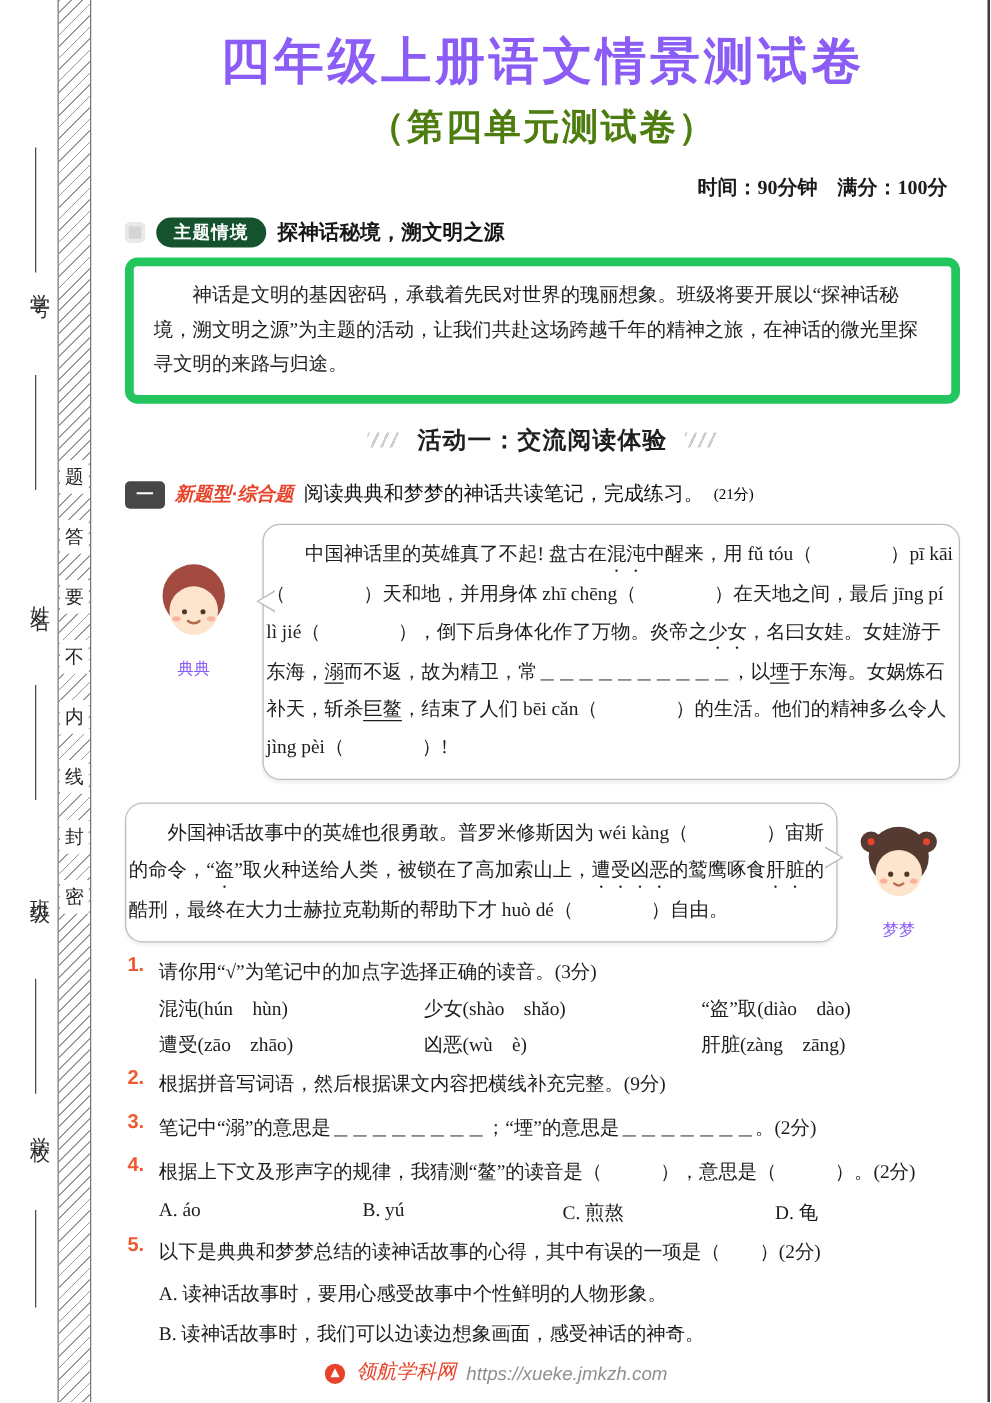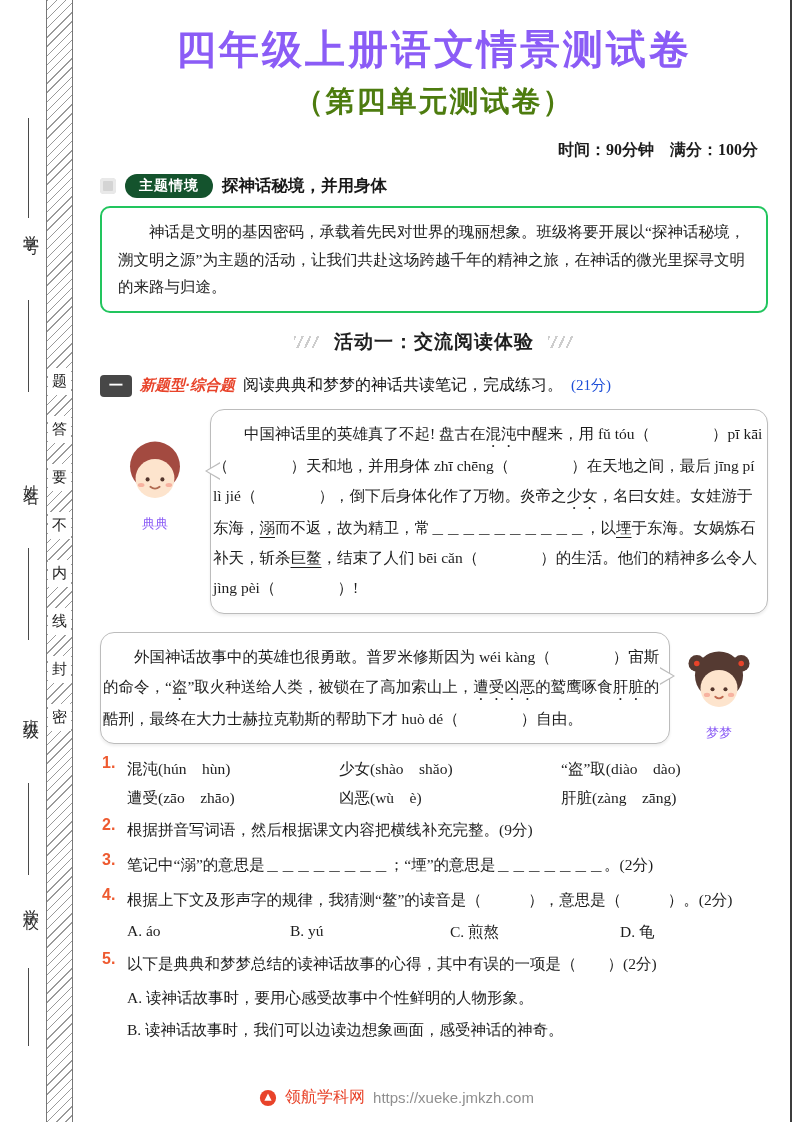--- a/index.html
+++ b/index.html
@@ -44,36 +44,36 @@
   .theme-deco {
     width:16px; height:16px; border-radius:4px; background:#d4d4d4;
     box-shadow:inset 0 0 0 3px #e9e9e9;
   }
   .theme-badge {
     background:#14532d; color:#fff; border-radius:999px; padding:3px 14px;
     font-family:"Liberation Sans","DejaVu Sans",sans-serif; font-weight:700;
     font-size:14px; letter-spacing:1px;
   }
   .theme-heading { font-family:"Liberation Sans","DejaVu Sans",sans-serif; font-weight:700; font-size:16.5px; color:#171717; }
-  .theme-box { margin-top:8px; border:2px solid #22c55e; border-radius:10px; padding:10px 16px; background:#fff; }
+  .theme-box { margin-top:8px; border:7px solid #22c55e; border-radius:10px; padding:10px 16px; background:#fff; }
   .theme-box p { font-size:15.5px; line-height:1.78; text-indent:2em; color:#222; }
 
   .activity-row { margin-top:16px; display:flex; justify-content:center; align-items:center; gap:14px; }
   .activity-title { font-family:"Liberation Sans","DejaVu Sans",sans-serif; font-weight:800; font-size:19px; color:#1f1f1f; letter-spacing:1px; }
   .activity-deco { width:26px; height:12px; background:repeating-linear-gradient(115deg,#cdcdcd 0 2px,transparent 2px 7px); }
 
   .section-head { margin-top:20px; display:flex; align-items:center; gap:8px; }
   .num-badge {
     background:#474747; color:#fff; border-radius:4px; padding:2px 9px;
     font-family:"Liberation Sans","DejaVu Sans",sans-serif; font-weight:700; font-size:14px;
   }
   .type-label { color:#e8432a; font-style:italic; font-weight:700; font-size:15px;
     font-family:"Liberation Sans","DejaVu Sans",sans-serif; }
   .instruction { font-weight:400; font-size:16px; color:#111; }
-  .score { font-size:15px; color:#1d4ed8; }
+  .score { font-size:12px; color:#000000; }
 
   .bubble-row { display:flex; align-items:flex-start; }
   .row1 { margin-top:12px; }
   .row2 { margin-top:18px; }
   .avatar-col { flex:none; text-align:center; }
   .row1 .avatar-col { width:110px; padding-top:26px; }
   .row2 .avatar-col { width:98px; padding-top:12px; }
   .avatar-name { margin-top:2px; font-size:13px; color:#8b5cf6; }
   .bubble {
     position:relative; flex:1; background:#fff; border:1.5px solid #bcbcbc;
@@ -107,21 +107,21 @@
   .qnum { flex:none; width:27px; padding-left:2px; color:#ee5a30; font-weight:700; font-size:16px;
     font-family:"Liberation Sans","DejaVu Sans",sans-serif; }
   .qbody { flex:1; }
   .qtext { font-size:15.5px; line-height:1.8; color:#1d1d1d; }
   .qgrid3 { display:grid; grid-template-columns:212px 222px 1fr; margin-top:5px; row-gap:8px; font-size:15.5px; }
   .qgrid4 { display:grid; grid-template-columns:163px 160px 170px 1fr; margin-top:8px; font-size:15.5px; }
   .opt-lines div { margin-top:8px; font-size:15.5px; line-height:1.6; }
 
   .footer {
     position:absolute; left:0; right:0; bottom:14px;
-    display:flex; justify-content:center; align-items:center; gap:8px; font-size:16px;
+    display:flex; justify-content:center; align-items:flex-end; gap:8px; font-size:16px;font-style:italic;
   }
   .footer-site { color:#e8432a; }
   .footer-url { color:#8f8f8f; font-family:"Liberation Sans","DejaVu Sans",sans-serif; font-size:15px; }
 </style>
 </head>
 <body>
 
 <div class="page">
 
   <div class="hatch-strip"></div>
@@ -148,21 +148,21 @@
 
   <div class="content">
 
     <h1 class="title">四年级上册语文情景测试卷</h1>
     <h2 class="subtitle">（第四单元测试卷）</h2>
     <div class="meta">时间：90分钟　满分：100分</div>
 
     <div class="theme-head">
       <span class="theme-deco"></span>
       <span class="theme-badge">主题情境</span>
-      <span class="theme-heading">探神话秘境，并用身体</span>
+      <span class="theme-heading">探神话秘境，溯文明之源</span>
     </div>
     <div class="theme-box">
       <p>神话是文明的基因密码，承载着先民对世界的瑰丽想象。班级将要开展以“探神话秘境，溯文明之源”为主题的活动，让我们共赴这场跨越千年的精神之旅，在神话的微光里探寻文明的来路与归途。</p>
     </div>
 
     <div class="activity-row">
       <span class="activity-deco"></span>
       <span class="activity-title">活动一：交流阅读体验</span>
       <span class="activity-deco"></span>
     </div>
@@ -213,20 +213,21 @@
         </svg>
         <div class="avatar-name">梦梦</div>
       </div>
     </div>
 
     <div class="questions">
 
       <div class="q">
         <span class="qnum">1.</span>
         <div class="qbody">
+          <div class="qtext">请你用“√”为笔记中的加点字选择正确的读音。(3分)</div>
           <div class="qgrid3">
             <span>混沌(hún　hùn)</span>
             <span>少女(shào　shǎo)</span>
             <span>“盗”取(diào　dào)</span>
             <span>遭受(zāo　zhāo)</span>
             <span>凶恶(wù　è)</span>
             <span>肝脏(zàng　zāng)</span>
           </div>
         </div>
       </div>

